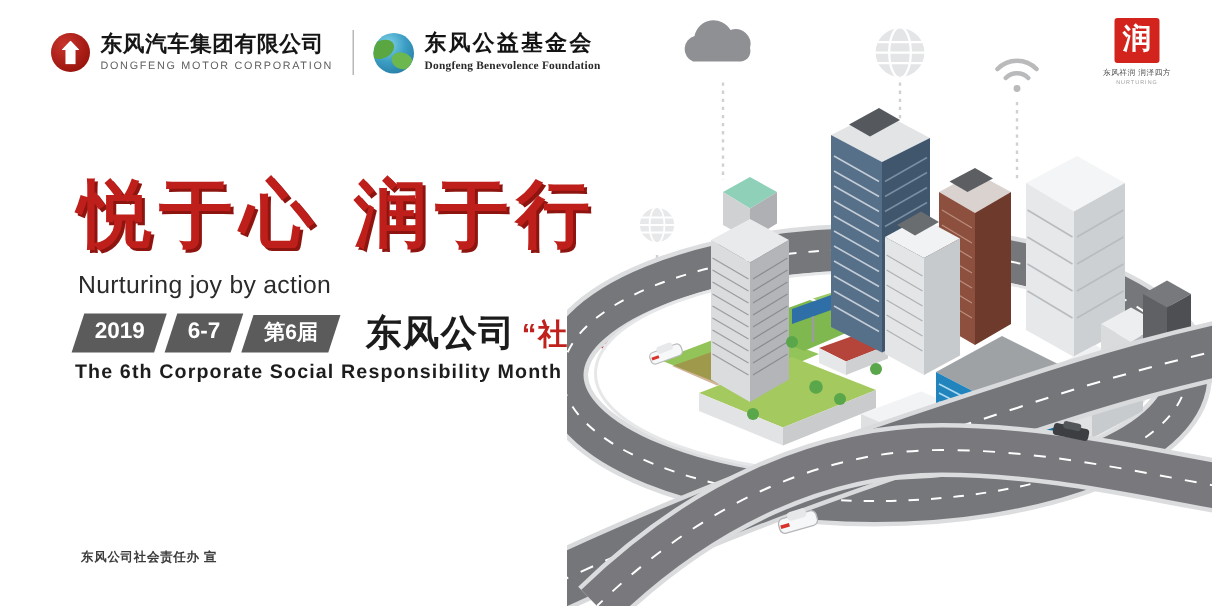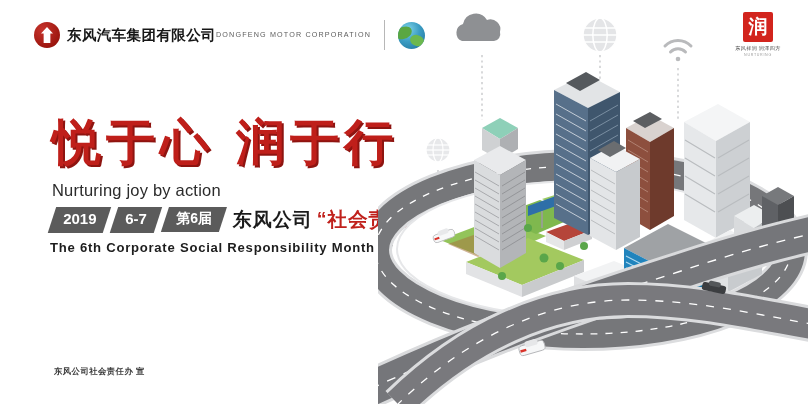--- a/index.html
+++ b/index.html
@@ -15,21 +15,21 @@
   }
 
   
   .header { position:absolute; left:34px; top:14px; display:flex; align-items:center; height:42px; }
   .logo-block { display:flex; align-items:center; gap:7px; }
   .dfm-emblem { width:26px; height:26px; border-radius:50%;
                 background:radial-gradient(circle at 34% 30%, #c7342c 0%, #9e1710 70%, #7d0f0a 100%);
                 position:relative; flex:none; }
   .dfm-emblem:before { content:""; position:absolute; left:7px; top:5px; width:12px; height:16px;
                 background:#fff; clip-path:polygon(50% 0,100% 40%,78% 40%,78% 100%,22% 100%,22% 40%,0 40%); }
-  .logo-text { display:flex; flex-direction:row; justify-content:center; line-height:1; }
+  .logo-text { display:flex; flex-direction:column; justify-content:center; line-height:1; }
   .logo-cn { font-size:14.5px; font-weight:bold; color:#161616; letter-spacing:0.4px; white-space:nowrap; }
   .logo-en { font-size:7.2px; font-weight:normal; color:#5d5d5d; letter-spacing:1.15px; margin-top:3px; white-space:nowrap; }
   .divider { width:1px; height:30px; background:#b7b7b7; margin:0 13px; }
   .globe-emblem { width:27px; height:27px; border-radius:50%;
                 background:radial-gradient(circle at 36% 28%, #7fd4e8 0%, #3c9dc4 45%, #1d6f96 100%);
                 position:relative; overflow:hidden; flex:none; }
   .globe-emblem:before { content:""; position:absolute; left:-3px; top:5px; width:17px; height:12px;
                 background:#5aa742; border-radius:55% 40% 60% 45%; transform:rotate(-12deg); }
   .globe-emblem:after { content:""; position:absolute; right:1px; bottom:3px; width:14px; height:11px;
                 background:#6cb84e; border-radius:48% 58% 40% 55%; transform:rotate(9deg); }
@@ -52,21 +52,21 @@
               text-shadow:2px 2px 0 #8e1410; white-space:nowrap;
               font-family:"DejaVu Sans", sans-serif;text-align:right; }
   .title-en { font-size:16.5px; color:#2b2b2b; margin-top:14px; letter-spacing:0.2px; white-space:nowrap; }
 
   
   .tagrow { position:absolute; left:52px; top:206px; display:flex; align-items:center; }
   .tag { background:#5b5b5b; color:#fff; font-size:15px; font-weight:bold;
          padding:3px 11px 4px; transform:skewX(-18deg); margin-right:7px; line-height:1.25; }
   .tag span { display:inline-block; transform:skewX(18deg); white-space:nowrap; }
   .tag-cn { font-size:14px; }
-  .co-name { font-size:19px; font-weight:bold; color:#1b1b1b; margin-left:3px; letter-spacing:1px; white-space:nowrap; }
+  .co-name { font-size:24px; font-weight:bold; color:#1b1b1b; margin-left:14px; letter-spacing:1px; white-space:nowrap; }
   .co-quote { font-size:19.5px; font-weight:bold; color:#c0211c; letter-spacing:1px; margin-left:4px; white-space:nowrap; }
   .subline { position:absolute; left:50px; top:240px; font-size:13.1px; font-weight:bold;
              color:#1d1d1d; letter-spacing:0.75px; white-space:nowrap; }
 
   
   .credit { position:absolute; left:54px; top:366px; font-size:8.3px; font-weight:bold;
             color:#3b3b3b; letter-spacing:0.5px; white-space:nowrap; }
 
   
   .illus { position:absolute; right:0; top:0; width:430px; height:404px; }
@@ -84,20 +84,24 @@
       <div class="logo-text">
         <div class="logo-cn">东风汽车集团有限公司</div>
         <div class="logo-en">DONGFENG MOTOR CORPORATION</div>
       </div>
     </div>
 
     <div class="divider"></div>
 
     <div class="logo-block">
       <div class="globe-emblem"></div>
+      <div class="logo-text">
+        <div class="logo-cn-serif">东风公益基金会</div>
+        <div class="logo-en-serif">Dongfeng Benevolence Foundation</div>
+      </div>
     </div>
   </div>
 
   <div class="seal">
     <div class="seal-box">润</div>
     <div class="seal-cn">东风祥润 润泽四方</div>
     <div class="seal-py">NURTURING</div>
   </div>
 
   <div class="headline">

